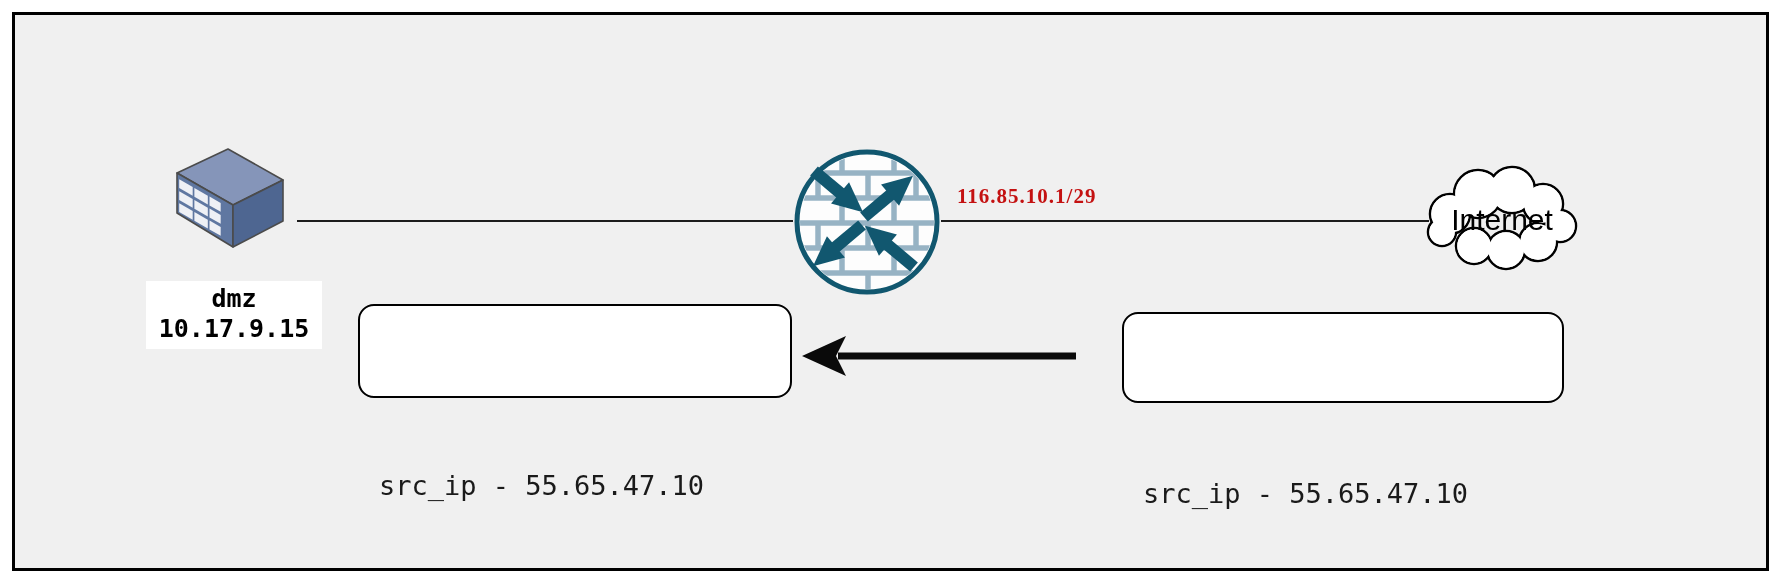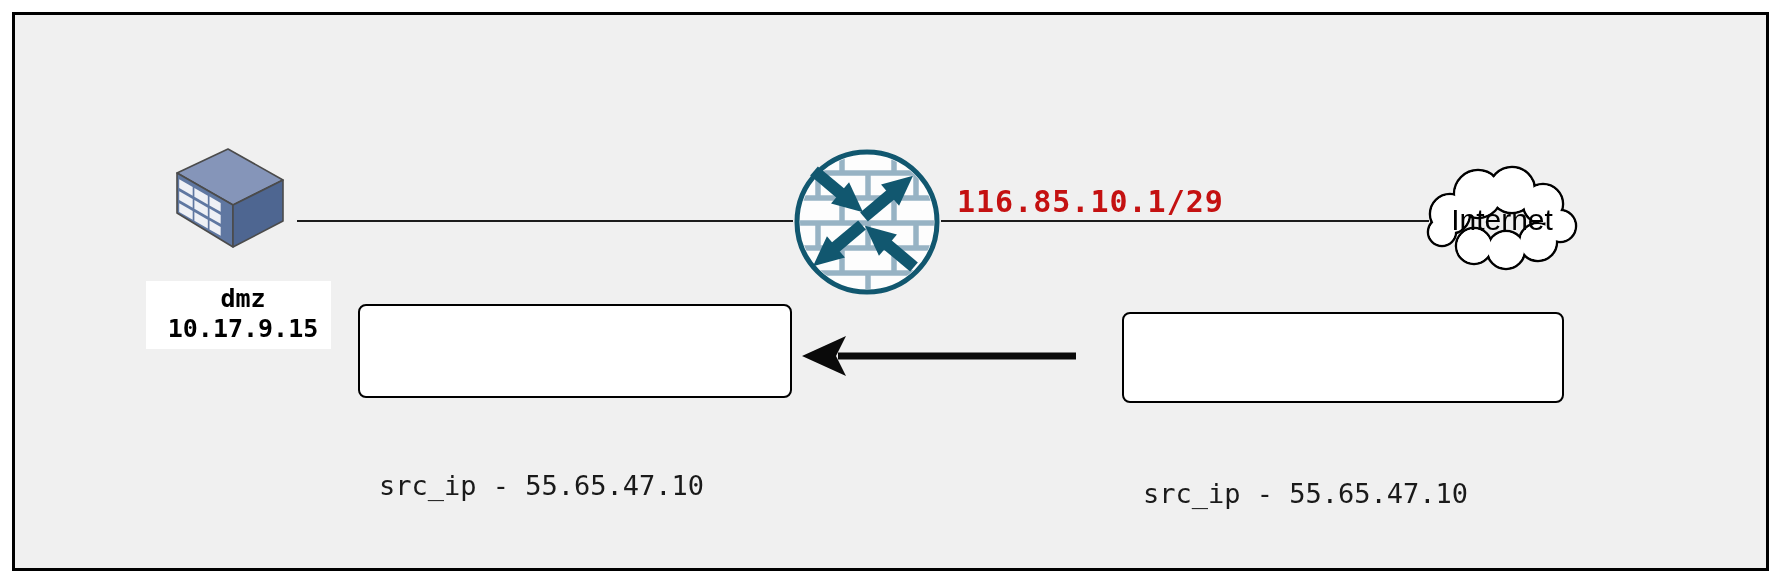--- a/index.html
+++ b/index.html
@@ -4,24 +4,24 @@
 <style>
   html,body{margin:0;padding:0;background:#ffffff;}
   .canvas{position:relative;width:1781px;height:582px;background:#ffffff;overflow:hidden;
           font-family:"DejaVu Sans Mono","Liberation Mono",monospace;}
   .frame{position:absolute;left:12px;top:12px;width:1751px;height:553px;
          border:3px solid #000;background:#f0f0f0;}
   .abs{position:absolute;}
   .link{position:absolute;height:2px;background:#1c1c1c;}
   .server-label{position:absolute;left:146px;top:281px;width:176px;background:#ffffff;
                 text-align:center;font-weight:bold;font-size:25px;line-height:30px;
-                color:#000;padding:3px 0 5px 9px;}
-  .iface-label{position:absolute;left:957px;top:184px;font-weight:bold;font-size:30px;
-               color:#c41111;letter-spacing:1px;white-space:pre;}
-  .packet-box{position:absolute;background:#ffffff;border:2px solid #000;border-radius:8px;
+                color:#000;padding:3px 0 5px 0;}
+  .iface-label{position:absolute;left:957px;top:184px;font-weight:bold;font-size:21px;
+               color:#c41111;letter-spacing:1px;white-space:pre;font-family:Liberation Serif, serif;}
+  .packet-box{position:absolute;background:#ffffff;border:2px solid #000;border-radius:16px;
               font-size:27px;line-height:38px;color:#1a1a1a;white-space:pre;}
   .packet-box .inner{padding:9px 0 0 19px;}
   svg{display:block;}
 </style>
 </head>
 <body>
 
 <div class="canvas">
   <div class="frame"></div>
 

